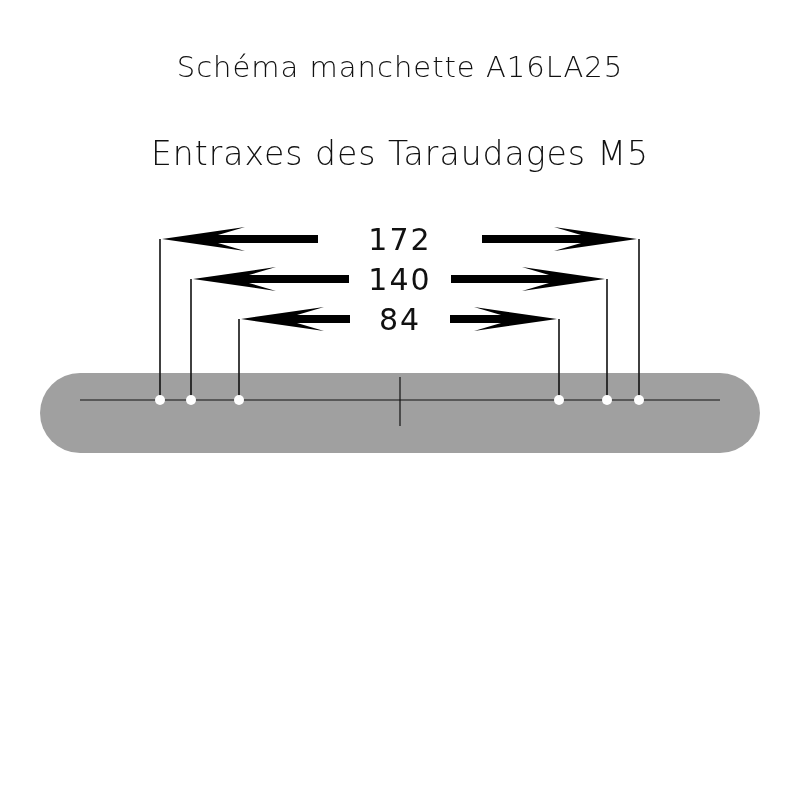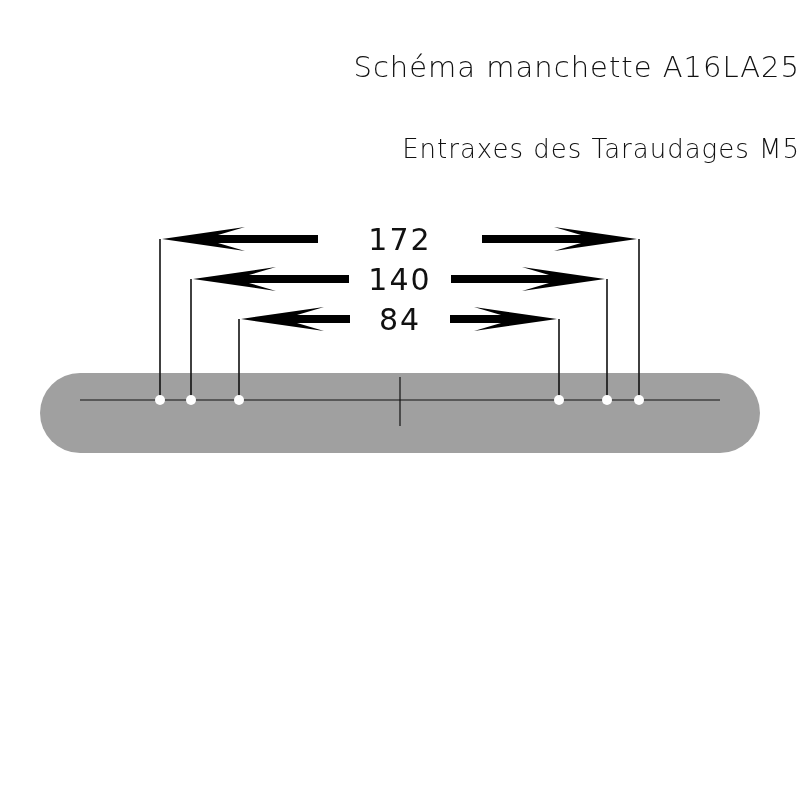--- a/index.html
+++ b/index.html
@@ -1,21 +1,21 @@
 <!DOCTYPE html>
 <html><head>
   <meta charset="utf-8">
   <style>
     html, body { margin: 0; padding: 0; background: #ffffff; }
     body { width: 800px; height: 800px; position: relative; overflow: hidden;
            font-family: "DejaVu Sans", sans-serif; }
-    .title { position: absolute; left: 0; width: 800px; text-align: right;
+    .title { position: absolute; left: 0; width: 800px; text-align: center;
              color: #111; font-weight: 300; letter-spacing: 1px; }
     #t1 { top: 50px; font-size: 29px; }
-    #t2 { top: 134px; font-size: 26px; }
+    #t2 { top: 134px; font-size: 33px; }
     svg { position: absolute; left: 0; top: 0; }
     .dim-label { font-family: "DejaVu Sans", sans-serif; font-size: 30px; fill: #111; letter-spacing: 2px; }
   </style>
 </head>
 <body>
 
 <div id="t1" class="title">Schéma manchette A16LA25</div>
 <div id="t2" class="title">Entraxes des Taraudages M5</div>
 
 <svg width="800" height="800" viewBox="0 0 800 800">

